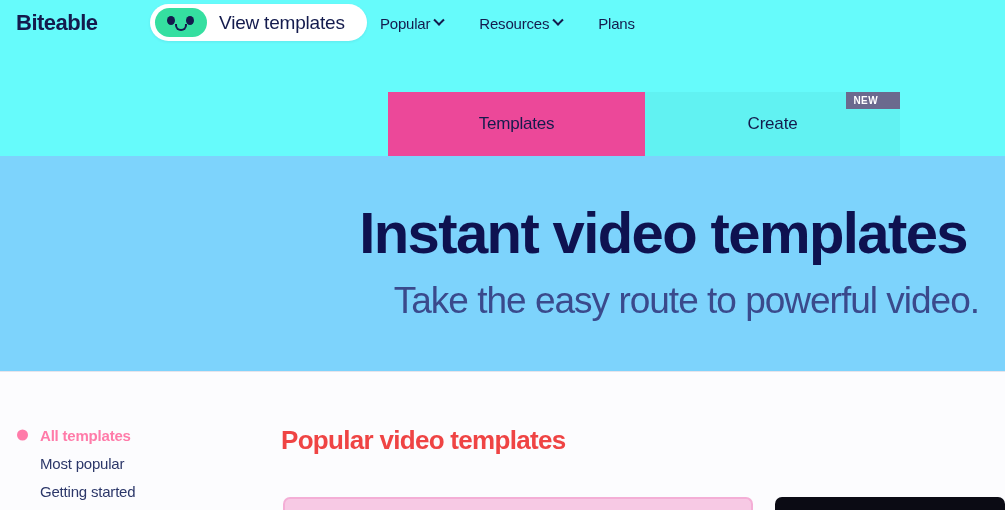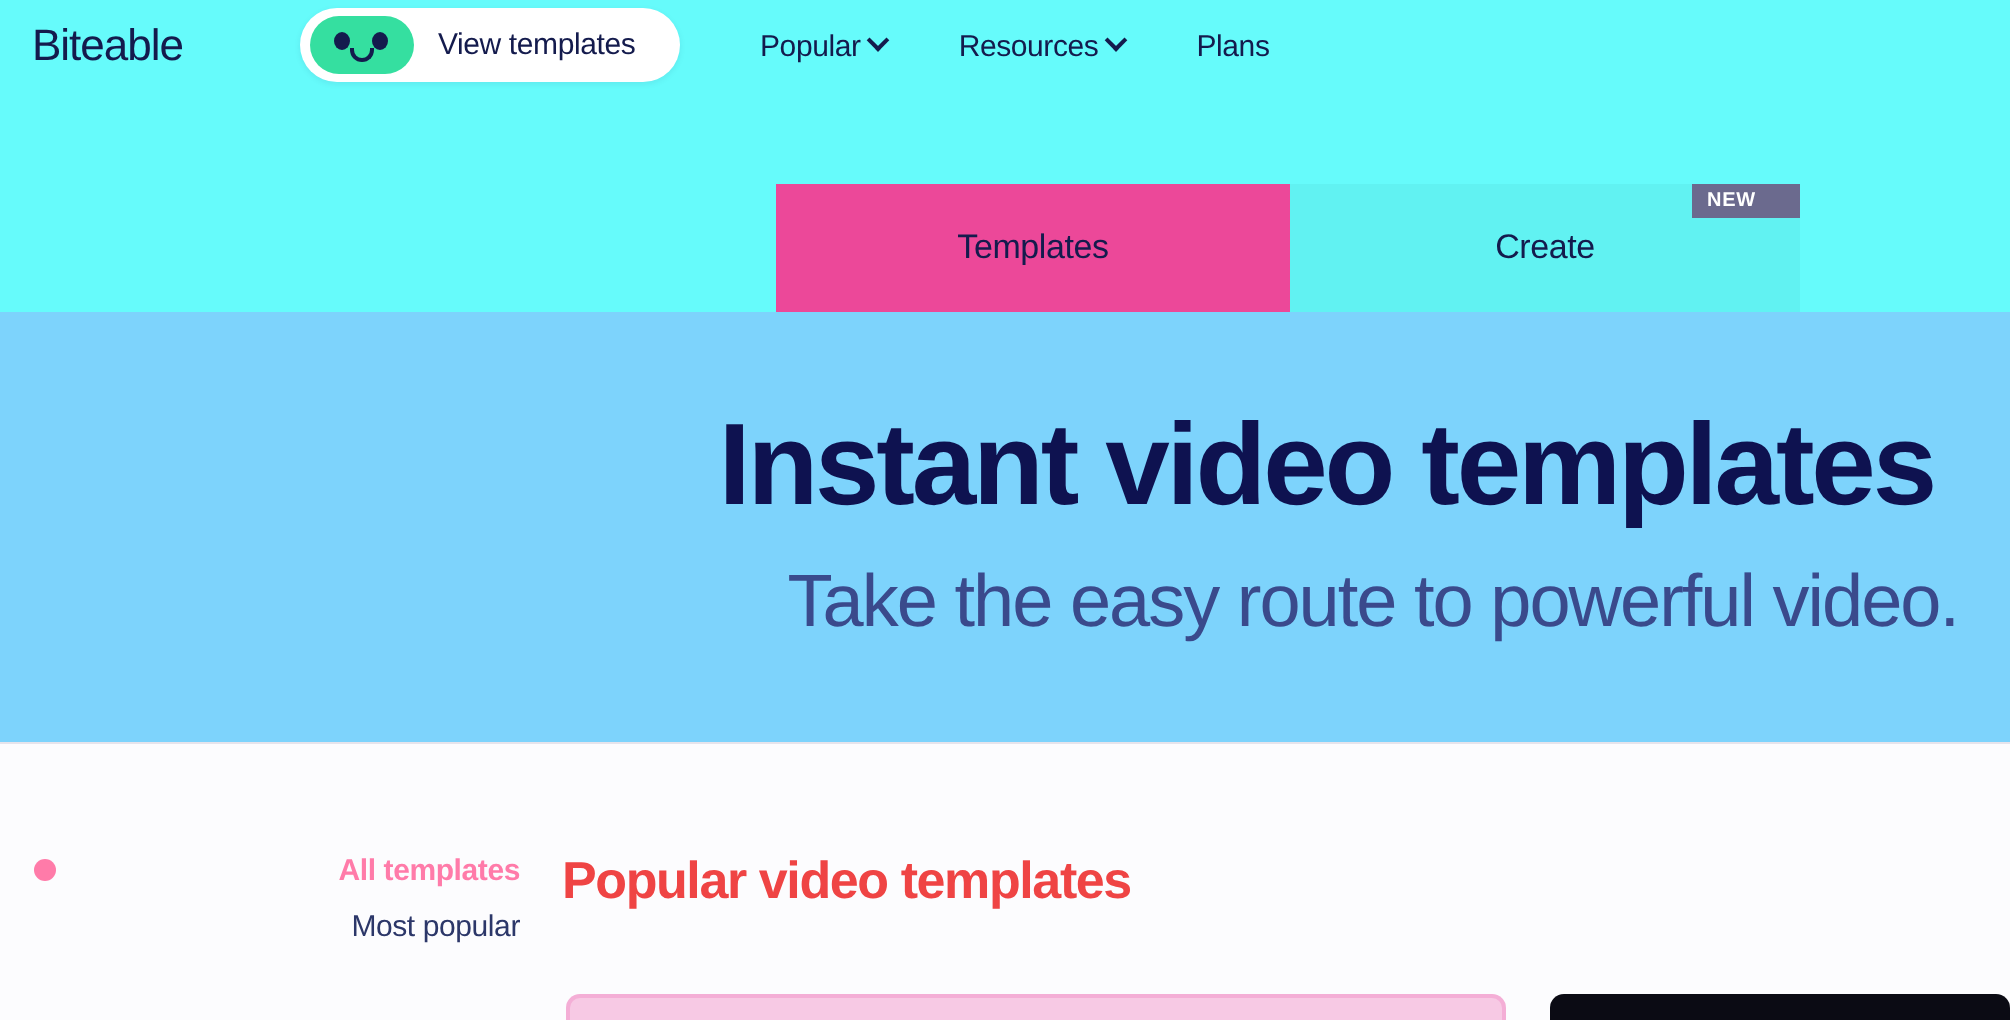--- a/index.html
+++ b/index.html
@@ -39,21 +39,21 @@
     top: 0; left: 0;
     width: 1005px;
     height: 46px;
     display: flex;
     align-items: center;
   }
 
   .logo {
     margin-left: 16px;
     font-size: 22px;
-    font-weight: 400;
+    font-weight: 700;
     letter-spacing: -0.5px;
     color: #141B4D;
     line-height: 1;
     user-select: none;
   }
 
   
   .view-pill {
     position: absolute;
     left: 150px;
@@ -92,21 +92,21 @@
     left: 20px;
     top: 16px;
     width: 12px;
     height: 7px;
     border: 2px solid #141B4D;
     border-top: none;
     border-radius: 0 0 12px 12px;
   }
 
   .view-pill-label {
-    font-size: 15px;
+    font-size: 19px;
     font-weight: 500;
     color: #141B4D;
     white-space: nowrap;
     letter-spacing: -0.2px;
   }
 
   .nav-links {
     position: absolute;
     left: 380px;
     top: 0;
@@ -223,27 +223,26 @@
   .sidebar {
     position: absolute;
     left: 0px;
     top: 48px;
     width: 260px;
   }
   .side-item {
     display: flex;
     align-items: center;
     height: 28px;
-    padding-left: 20px;
+    padding-left: 40px;
     position: relative;
     font-size: 15px;
     color: #2C3769;
     cursor: pointer;
     letter-spacing: -0.2px;
-    justify-content: flex-end;
   }
   .side-item.active {
     color: #FF7BA9;
     font-weight: 700;
   }
   .side-dot {
     position: absolute;
     left: 17px;
     top: 50%;
     transform: translateY(-50%);
@@ -338,20 +337,23 @@
   <div class="body-area">
 
     <div class="sidebar">
       <div class="side-item active">
         <span class="side-dot"></span>
         <span>All templates</span>
       </div>
       <div class="side-item">
         <span>Most popular</span>
       </div>
+      <div class="side-item">
+        <span>Getting started</span>
+      </div>
     </div>
 
     <div class="section-title">Popular video templates</div>
   </div>
 
   <div class="card pink"></div>
   <div class="card dark"></div>
 
 </div>
 

